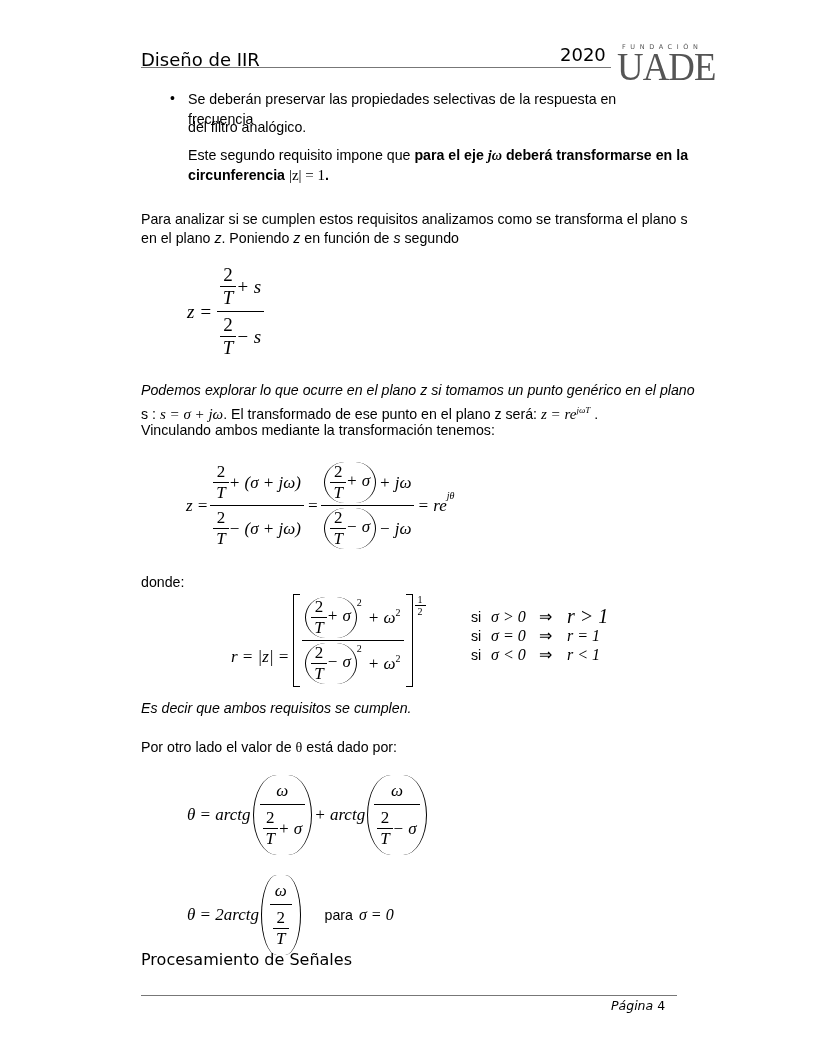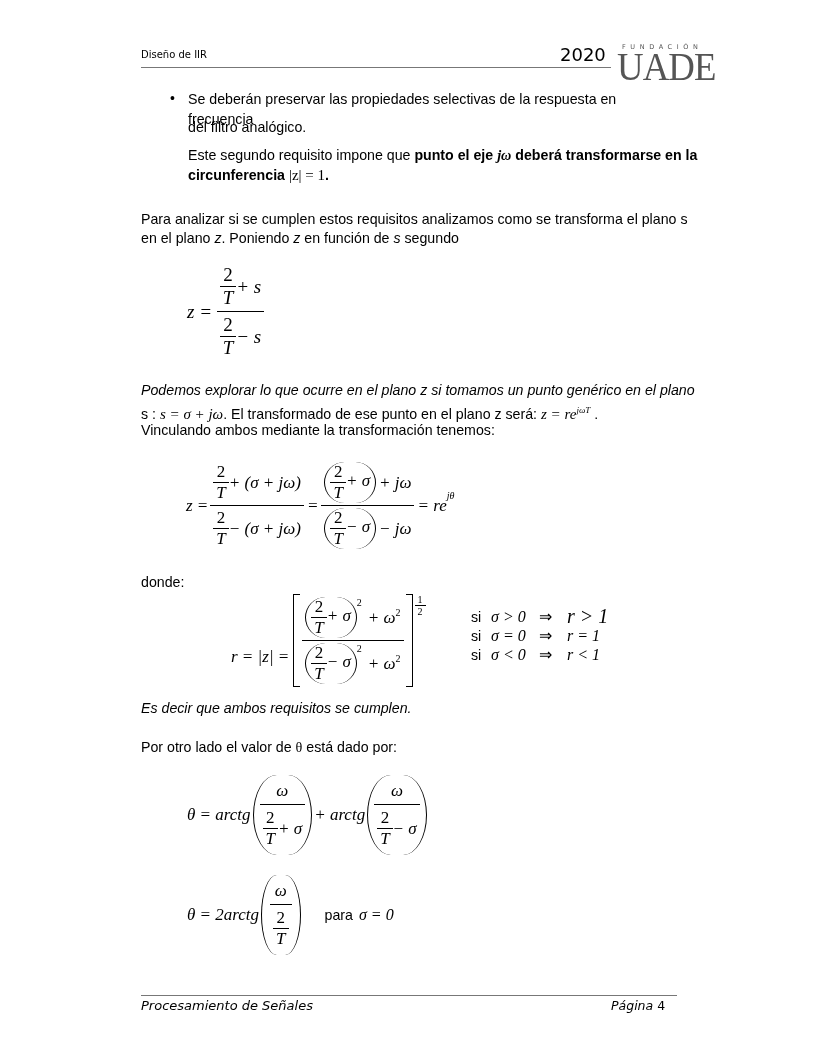--- a/index.html
+++ b/index.html
@@ -1,56 +1,56 @@
 <!DOCTYPE html>
 <html><head>
 <meta charset="utf-8">
 <style>
   html, body { margin: 0; padding: 0; background: #ffffff; }
   body { width: 817px; height: 1057px; position: relative; overflow: hidden;
          font-family: "DejaVu Sans", sans-serif; color: #000; }
   .abs { position: absolute; }
-  .hdr-left { left: 141px; top: 49px; font-size: 10px; }
+  .hdr-left { left: 141px; top: 49px; font-size: 18px; }
   .hdr-year { left: 560px; top: 44px; font-size: 18px; }
   .hdr-rule { left: 141px; top: 67px; width: 470px; height: 1px; background: #777; }
   .logo-top { left: 622px; top: 43px; font-size: 6.5px; letter-spacing: 4.6px; color: #555; font-family: "DejaVu Sans", sans-serif; }
   .logo-main { left: 617px; top: 47px; font-size: 40px; color: #555; font-family: "Liberation Serif", serif;
                transform: scaleX(0.92); transform-origin: left top; letter-spacing: -1px; line-height: 40px; }
   .txt { font-family: "Liberation Sans", sans-serif; font-size: 14.2px; line-height: 20px; }
   .bullet { left: 170px; top: 88px; font-size: 14px; }
   .math { font-family: "Liberation Serif", serif; font-style: italic; font-size: 17px; }
   .m { font-family: "Liberation Serif", serif; }
   .mi { font-family: "Liberation Serif", serif; font-style: italic; }
   b { font-weight: bold; }
   .frac { display: inline-flex; flex-direction: column; align-items: center; vertical-align: middle; }
   .frac > .num { padding: 0 3px; }
   .frac > .bar { height: 1px; background: #000; align-self: stretch; }
   .frac > .den { padding: 0 3px; }
   .paren { display: inline-block; border: 1.3px solid #000; border-top: none; border-bottom: none; border-radius: 40%/50%;
            padding: 0 5px; vertical-align: middle; }
   .ftr-rule { left: 141px; top: 995px; width: 536px; height: 1px; background: #777; }
-  .ftr-left { left: 141px; top: 998px; font-size: 13px; font-style: italic; }
+  .ftr-left { left: 141px; top: 950px; font-size: 16px; }
   .ftr-right { left: 611px; top: 998px; font-size: 12.5px; }
   .ftr-right i { font-style: italic; }
   .sup { font-size: 10px; vertical-align: super; }
 </style>
 </head>
 <body>
 
 <div class="abs hdr-left">Diseño de IIR</div>
 <div class="abs hdr-year">2020</div>
 <div class="abs hdr-rule"></div>
 <div class="abs logo-top">FUNDACIÓN</div>
 <div class="abs logo-main">UADE</div>
 
 <div class="abs txt bullet">•</div>
 <div class="abs txt" style="left:188px; top:89px; width:490px;">Se deberán preservar las propiedades selectivas de la respuesta en frecuencia</div>
 <div class="abs txt" style="left:188px; top:117px;">del filtro analógico.</div>
 <div class="abs txt" style="left:188px; top:145px; width:490px; white-space:nowrap;">
-  <span>Este segundo requisito impone que </span><b><span>punto el eje </span><span class="mi">jω</span><span> deberá transformarse en la</span></b>
+  <span>Este segundo requisito impone que </span><b><span>para el eje </span><span class="mi">jω</span><span> deberá transformarse en la</span></b>
 </div>
 <div class="abs txt" style="left:188px; top:165px;">
   <b>circunferencia</b> <span class="m" style="font-size:15px;">|z| = 1</span><b>.</b>
 </div>
 
 <div class="abs txt" style="left:141px; top:209px; white-space:nowrap;">Para analizar si se cumplen estos requisitos analizamos como se transforma el plano s</div>
 <div class="abs txt" style="left:141px; top:228px; white-space:nowrap;">
   <span>en el plano </span><i>z</i><span>. Poniendo </span><i>z</i><span> en función de </span><i>s</i><span> segundo</span>
 </div>
 

